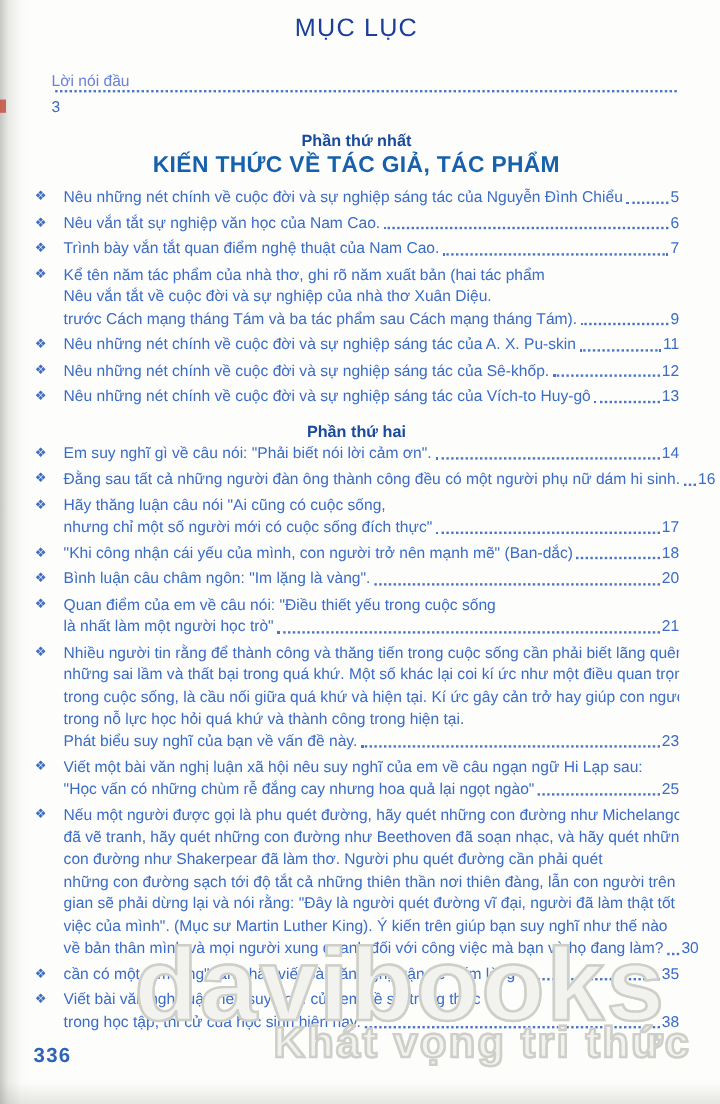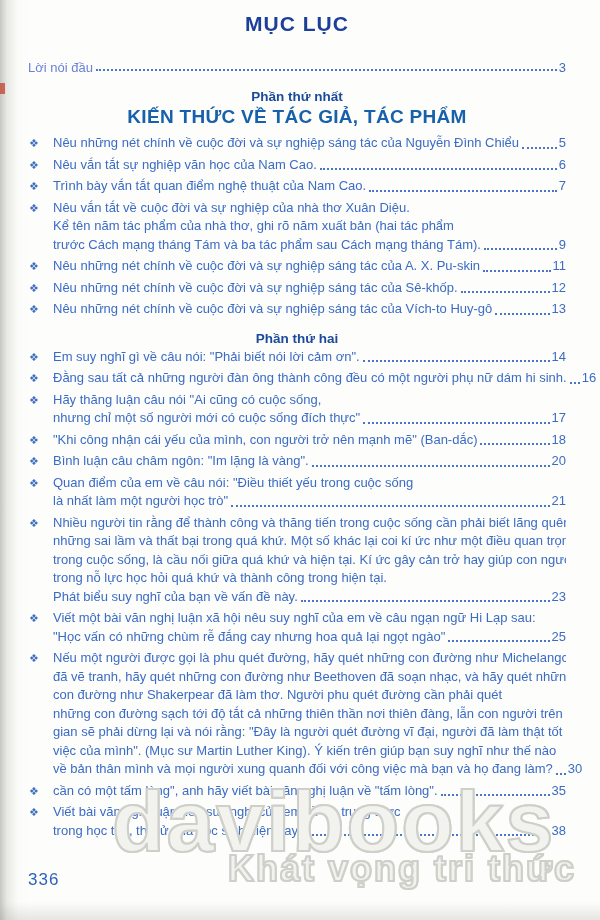--- a/index.html
+++ b/index.html
@@ -20,26 +20,26 @@
     pointer-events:none;
   }
   .scan-mark{
     position:absolute;left:0;top:83px;width:5px;height:11px;
     background:#c44a3a;opacity:.8;
   }
   .content{
     position:relative;padding:12px 34px 0 28px;
   }
   .doc-title{
-    text-align:center;font-size:21px;font-weight:bold;letter-spacing:1px;
+    text-align:center;font-size:21px;font-weight:normal;letter-spacing:1px;
     color:#1c3f99;margin:0 0 24px 0;
   }
   
   .front-row{
-    display:flex;margin:0 0 14px 0;font-size:13px;color:#6b82d6;
+    display:flex;margin:0 0 14px 15px;font-size:13px;color:#6b82d6;flex-direction:column;
   }
   .front-label{white-space:nowrap;filter:blur(.3px);}
   .leader{
     flex:1 1 auto;border-bottom:2px dotted #4a76c6;
     margin:0 2px 4px 3px;min-width:10px;
   }
   .pagenum{color:#3b6cc5;font-size:13px;white-space:nowrap;}
   
   .section{margin-top:12px;}
   .part-label{
@@ -70,21 +70,21 @@
     text-shadow:1px 1px 0 #d6d6d1,-1px -1px 0 #e2e2dd,1px -1px 0 #d6d6d1,-1px 1px 0 #d6d6d1;
   }
   .wm-logo{
     left:112px;top:772px;font-size:86px;letter-spacing:2px;
   }
   .wm-slogan{
     left:228px;top:848px;font-size:36px;letter-spacing:2px;
   }
   .book-pagenum{
     position:absolute;left:28px;top:870px;z-index:2;
-    font-size:17px;font-weight:normal;color:#2d63b8;letter-spacing:1px;
+    font-size:17px;font-weight:bold;color:#2d63b8;letter-spacing:1px;
   }
 </style>
 </head>
 <body>
 
 <div class="page">
   <div class="scan-mark"></div>
 
   <div class="content">
     <h1 class="doc-title">MỤC LỤC</h1>
@@ -126,22 +126,22 @@
                 <div class="item-last">
                   <span class="last-text">Trình bày vắn tắt quan điểm nghệ thuật của Nam Cao.</span>
                   <span class="leader"></span>
                   <span class="pagenum">7</span>
                 </div>
               </div>
             </div>
             <div class="toc-item">
               <span class="bullet">❖</span>
               <div class="item-body">
+                <div class="item-line">Kể tên năm tác phẩm của nhà thơ, ghi rõ năm xuất bản (hai tác phẩm</div>
                 <div class="item-line">Nêu vắn tắt về cuộc đời và sự nghiệp của nhà thơ Xuân Diệu.</div>
-                <div class="item-line">Kể tên năm tác phẩm của nhà thơ, ghi rõ năm xuất bản (hai tác phẩm</div>
                 <div class="item-last">
                   <span class="last-text">trước Cách mạng tháng Tám và ba tác phẩm sau Cách mạng tháng Tám).</span>
                   <span class="leader"></span>
                   <span class="pagenum">9</span>
                 </div>
               </div>
             </div>
             <div class="toc-item">
               <span class="bullet">❖</span>
               <div class="item-body">

